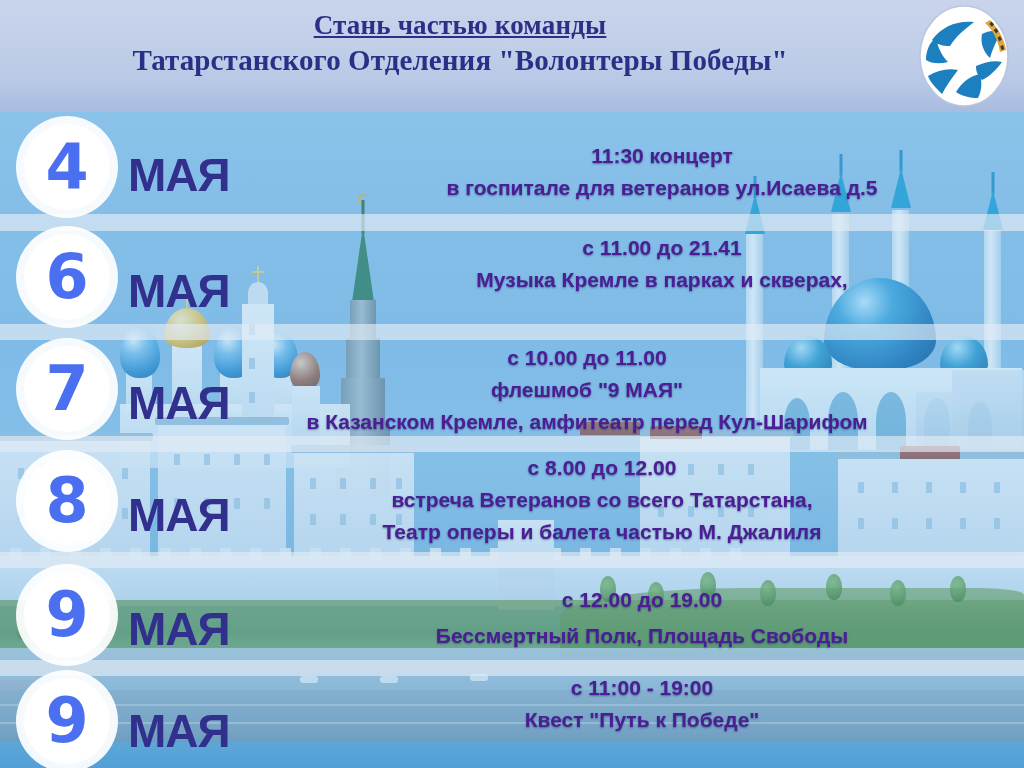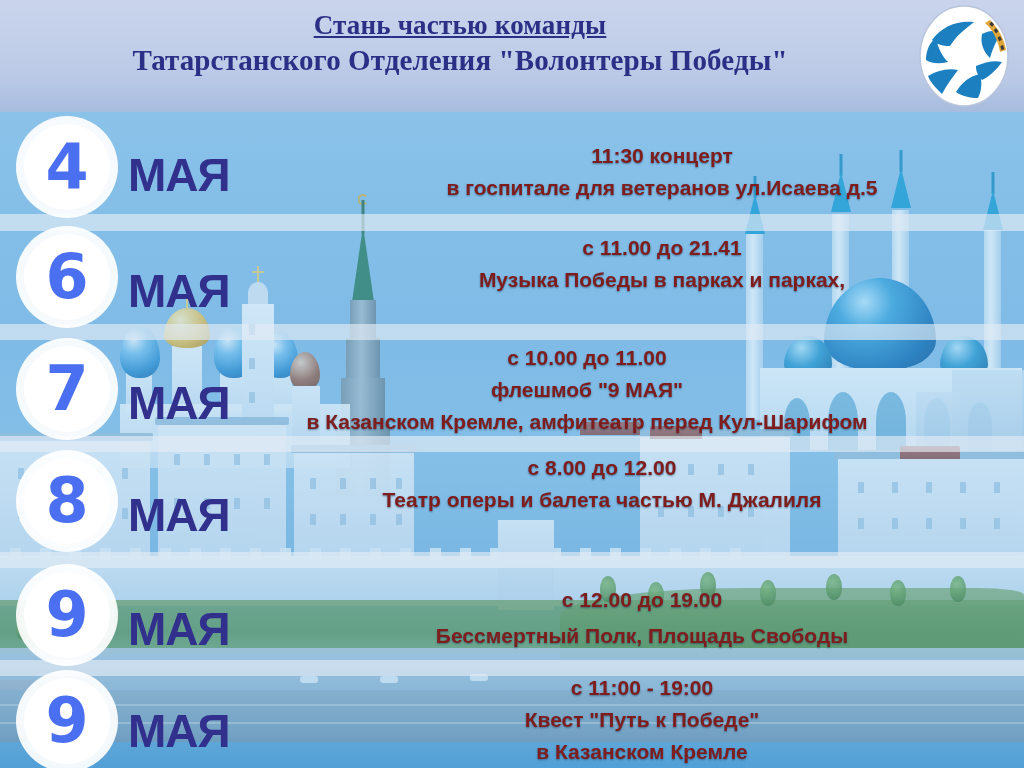--- a/index.html
+++ b/index.html
@@ -115,21 +115,21 @@
 
   
   .row{position:absolute;left:0;width:1024px;}
   .circ{position:absolute;border-radius:50%;background:#ffffff;
       display:flex;align-items:center;justify-content:center;
       box-shadow:0 0 0 4px rgba(255,255,255,.15),0 0 0 8px rgba(255,255,255,.92);}
   .circ span{font-family:"DejaVu Sans","Liberation Sans",sans-serif;font-weight:bold;
       color:#4a6ff0;line-height:1;}
   .maya{position:absolute;font-family:"Liberation Sans","DejaVu Sans",sans-serif;
       font-weight:bold;color:#31308c;letter-spacing:-1px;}
-  .ev{position:absolute;text-align:center;color:#7f1d1d;font-weight:bold;
+  .ev{position:absolute;text-align:center;color:#4c1d95;font-weight:bold;
       font-family:"Liberation Sans","DejaVu Sans",sans-serif;
       text-shadow:0 1px 2px rgba(20,60,95,.55);}
   .ev .l{display:block;white-space:nowrap;}
 </style>
 </head>
 <body>
 
 <div id="poster">
 
   <div class="scene">
@@ -368,21 +368,21 @@
     </div>
   </div>
 
   <div class="row" style="top:222px;height:102px;">
     <div class="circ" style="left:24px;top:12px;width:86px;height:86px;">
       <span style="font-size:62px;">6</span>
     </div>
     <div class="maya" style="left:128px;top:42px;font-size:46px;">МАЯ</div>
     <div class="ev" style="left:300px;top:10px;width:724px;font-size:21px;line-height:32px;">
       <span class="l">с 11.00 до 21.41</span>
-      <span class="l">Музыка Победы в парках и парках,</span>
+      <span class="l">Музыка Кремле в парках и скверах,</span>
     </div>
   </div>
 
   <div class="row" style="top:334px;height:104px;">
     <div class="circ" style="left:24px;top:12px;width:86px;height:86px;">
       <span style="font-size:62px;">7</span>
     </div>
     <div class="maya" style="left:128px;top:42px;font-size:46px;">МАЯ</div>
     <div class="ev" style="left:150px;top:8px;width:874px;font-size:21px;line-height:32px;">
       <span class="l">с 10.00 до 11.00</span>
@@ -391,20 +391,21 @@
     </div>
   </div>
 
   <div class="row" style="top:448px;height:104px;">
     <div class="circ" style="left:24px;top:10px;width:86px;height:86px;">
       <span style="font-size:62px;">8</span>
     </div>
     <div class="maya" style="left:128px;top:40px;font-size:46px;">МАЯ</div>
     <div class="ev" style="left:180px;top:4px;width:844px;font-size:21px;line-height:32px;">
       <span class="l">с 8.00 до 12.00</span>
+      <span class="l">встреча Ветеранов со всего Татарстана,</span>
       <span class="l">Театр оперы и балета частью М. Джалиля</span>
     </div>
   </div>
 
   <div class="row" style="top:564px;height:96px;">
     <div class="circ" style="left:24px;top:8px;width:86px;height:86px;">
       <span style="font-size:62px;">9</span>
     </div>
     <div class="maya" style="left:128px;top:38px;font-size:46px;">МАЯ</div>
     <div class="ev" style="left:260px;top:18px;width:764px;font-size:21px;line-height:36px;">
@@ -414,17 +415,16 @@
   </div>
 
   <div class="row" style="top:672px;height:96px;">
     <div class="circ" style="left:24px;top:6px;width:86px;height:86px;">
       <span style="font-size:62px;">9</span>
     </div>
     <div class="maya" style="left:128px;top:32px;font-size:46px;">МАЯ</div>
     <div class="ev" style="left:260px;top:0px;width:764px;font-size:21px;line-height:32px;">
       <span class="l">с 11:00 - 19:00</span>
       <span class="l">Квест "Путь к Победе"</span>
-      <span class="l">в Казанском Кремле</span>
     </div>
   </div>
 
 </div>
 
 </body></html>

